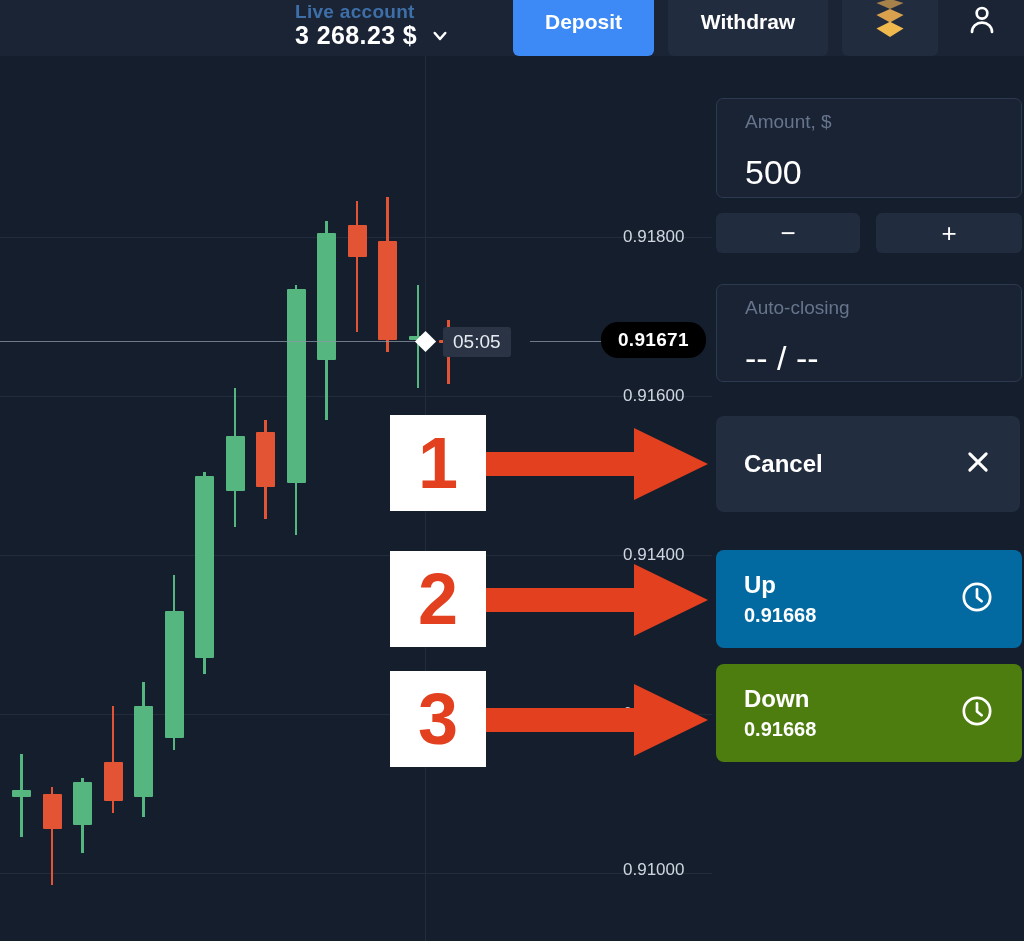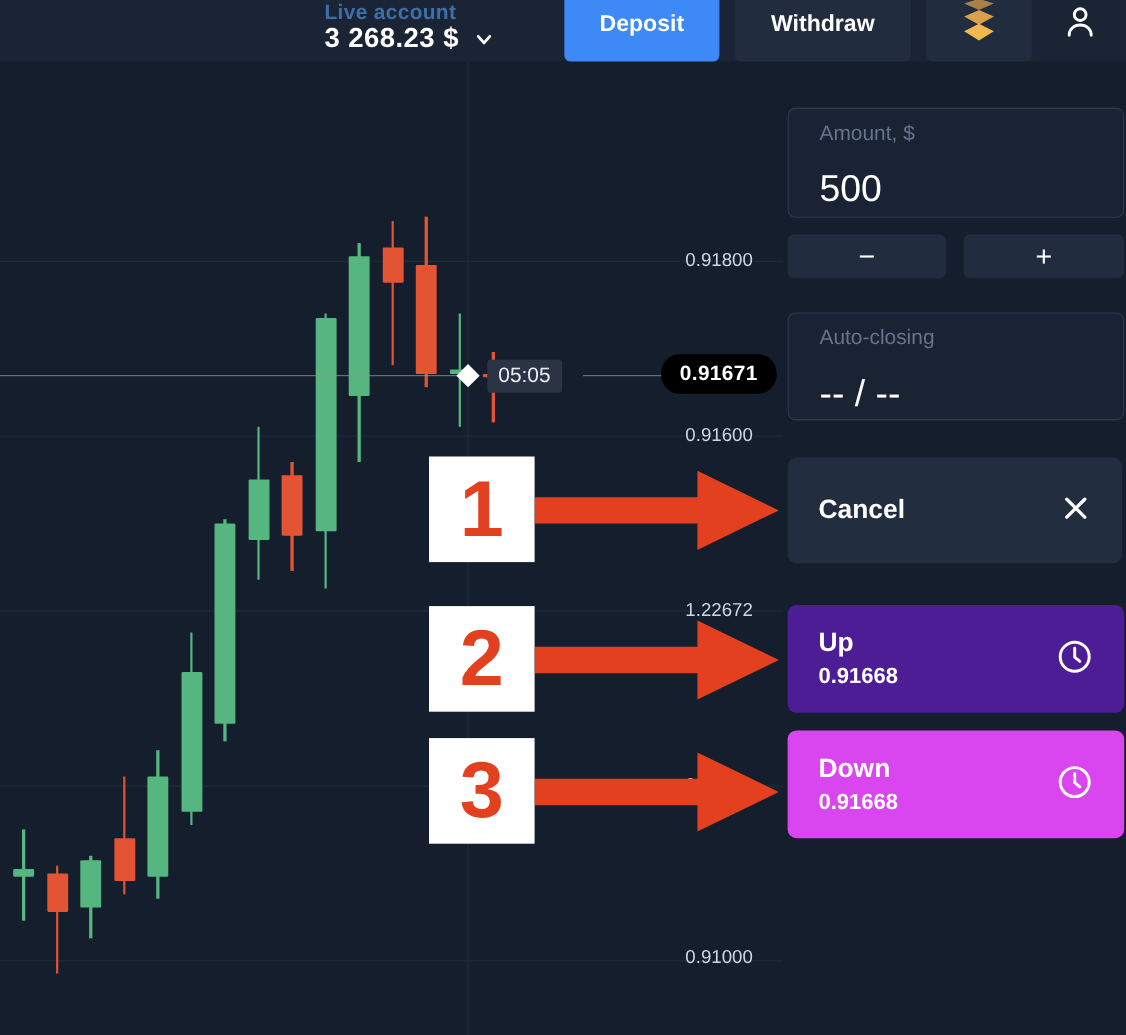--- a/index.html
+++ b/index.html
@@ -205,21 +205,21 @@
     </div>
 
   <div id="price-line" style="left:0; top:285px; width:430px;"></div>
   <div id="price-line" style="left:530px; top:285px; width:75px;"></div>
   <div id="price-marker" style="left:418px; top:278px;"></div>
   <div id="timer-badge" style="left:443px; top:271px;">05:05</div>
 </div>
 
 <div class="price-label" style="left:623px; top:227px;">0.91800</div>
 <div class="price-label" style="left:623px; top:386px;">0.91600</div>
-<div class="price-label" style="left:623px; top:545px;">1.22672</div>
+<div class="price-label" style="left:623px; top:545px;">0.91400</div>
 <div class="price-label" style="left:623px; top:704px;">0.91200</div>
 <div class="price-label" style="left:623px; top:860px;">0.91000</div>
 
 <div id="current-price-badge" style="left:601px; top:322px;">0.91671</div>
 
 <div id="right-panel">
 
   <div class="field-box" id="amount-field" style="top:42px; height:100px;">
     <div class="field-label">Amount, $</div>
     <div class="field-value">500</div>
@@ -235,34 +235,34 @@
 
   <div id="cancel-button">
     <span id="cancel-label">Cancel</span>
     <span>
       <svg viewBox="0 0 24 24" width="28" height="28">
         <path d="M5 5 L19 19 M19 5 L5 19" stroke="#ffffff" stroke-width="2.6" stroke-linecap="round"></path>
       </svg>
     </span>
   </div>
 
-  <div class="trade-btn" id="up-button" style="top:494px; background:#4c1d95;">
+  <div class="trade-btn" id="up-button" style="top:494px; background:#0369a1;">
     <span class="trade-txt">
       <span class="trade-title">Up</span>
       <span class="trade-price">0.91668</span>
     </span>
     <span>
       <svg viewBox="0 0 24 24" width="34" height="34">
         <circle cx="12" cy="12" r="9.3" fill="none" stroke="#ffffff" stroke-width="1.9"></circle>
         <path d="M12 6.6 V12.3 L15.3 15" fill="none" stroke="#ffffff" stroke-width="1.9" stroke-linecap="round" stroke-linejoin="round"></path>
       </svg>
     </span>
   </div>
 
-  <div class="trade-btn" id="down-button" style="top:608px; background:#d946ef;">
+  <div class="trade-btn" id="down-button" style="top:608px; background:#4d7c0f;">
     <span class="trade-txt">
       <span class="trade-title">Down</span>
       <span class="trade-price">0.91668</span>
     </span>
     <span>
       <svg viewBox="0 0 24 24" width="34" height="34">
         <circle cx="12" cy="12" r="9.3" fill="none" stroke="#ffffff" stroke-width="1.9"></circle>
         <path d="M12 6.6 V12.3 L15.3 15" fill="none" stroke="#ffffff" stroke-width="1.9" stroke-linecap="round" stroke-linejoin="round"></path>
       </svg>
     </span>

